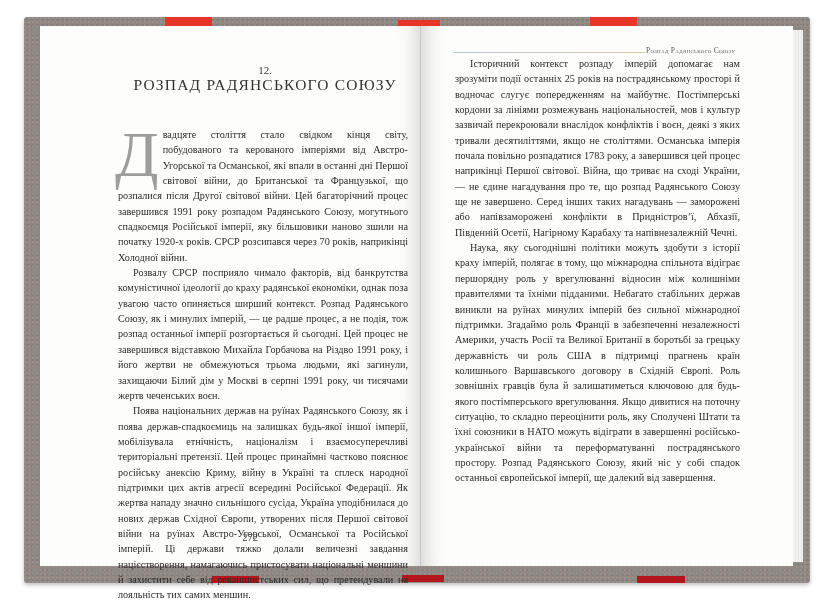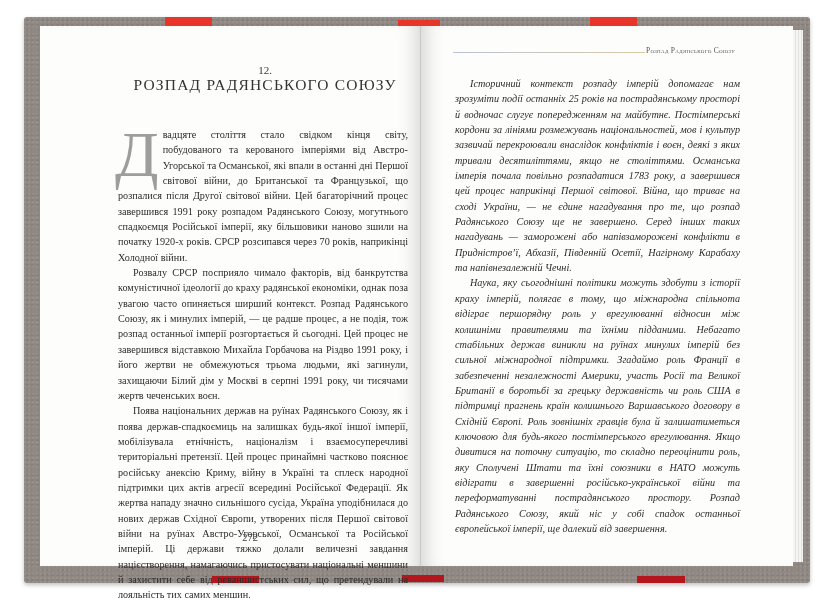--- a/index.html
+++ b/index.html
@@ -38,21 +38,21 @@
     position: absolute; left: 100px; width: 330px; top: 76px; text-align: center;
     font-size: 15.5px; letter-spacing: 1.2px; color: #333;
   }
   .text-block {
     position: absolute; font-size: 10.2px; line-height: 15.35px; color: #2b2b2b;
     text-align: justify; hyphens: manual;
   }
   .text-block p { margin: 0; text-indent: 15px; }
   .text-block p.first { text-indent: 0; }
   .left-text { left: 118px; top: 127px; width: 290px; }
-  .right-text { left: 455px; top: 76px; width: 285px; font-style: italic; }
+  .right-text { left: 455px; top: 56px; width: 285px; }
   .dropcap {
     float: left; font-size: 64px; line-height: 52px; height: 50px; margin: 2px 4px 0 -3px;
     color: #9d9d9d; font-family: "Liberation Serif", serif;
   }
   .page-number {
     position: absolute; left: 100px; width: 300px; top: 532px; text-align: center;
     font-size: 10.5px; color: #3a3a3a;
   }
   .running-head {
     position: absolute; left: 453px; top: 46px; width: 282px; height: 12px;

